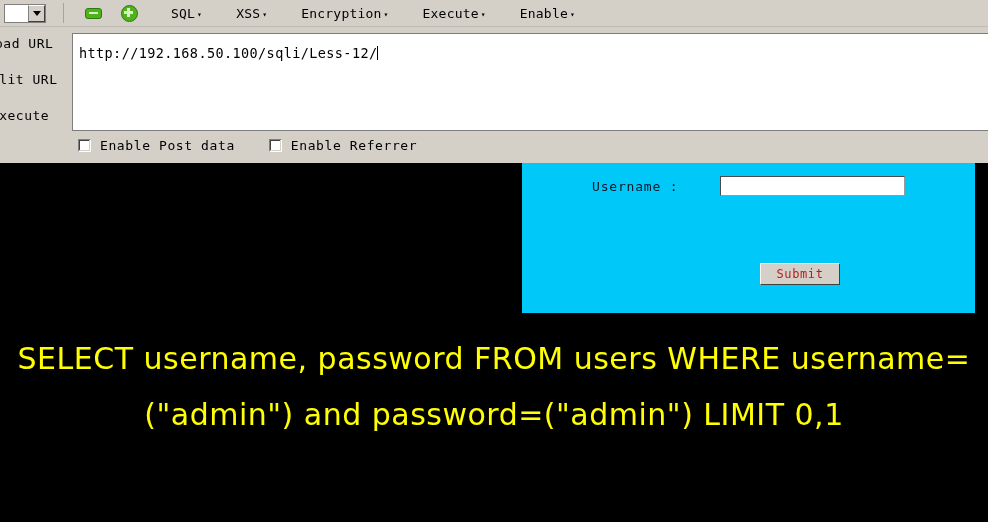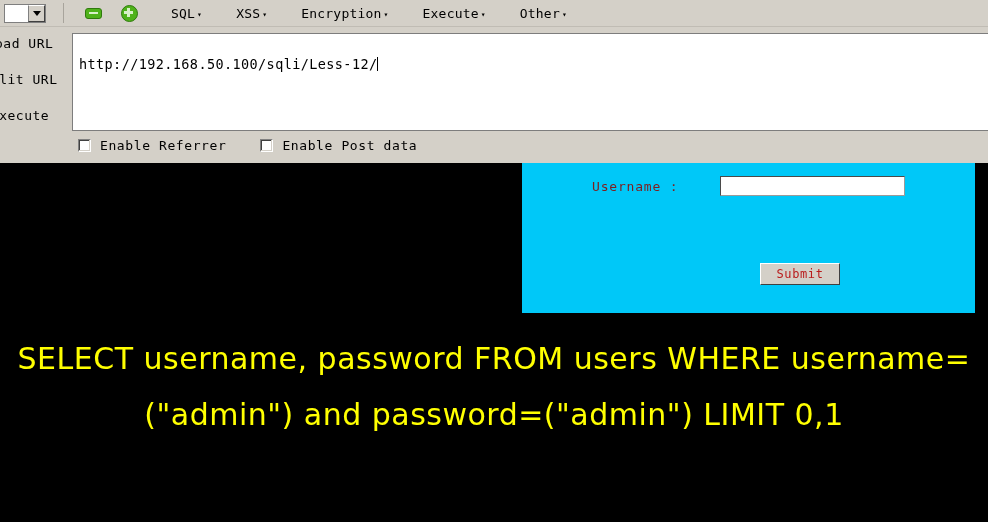--- a/index.html
+++ b/index.html
@@ -169,21 +169,21 @@
   
   .url-area {
     position: absolute;
     left: 72px; top: 33px;
     width: 916px;
     height: 98px;
     background: #ffffff;
     border: 1px solid #7d7d7d;
     border-right: none;
     box-sizing: border-box;
-    padding: 20px 6px;
+    padding: 9px 6px;
   }
   .url-text {
     font-family: "DejaVu Sans Mono", "Liberation Mono", monospace;
     font-size: 13.5px;
     color: #000000;
     letter-spacing: 0.4px;
     white-space: pre;
   }
   .caret-bar {
     display: inline-block;
@@ -238,21 +238,21 @@
   .form-line {
     position: absolute;
     display: flex;
     align-items: center;
   }
   .form-line.l1 { left: 70px; top: 13px; }
   .form-line.l2 { left: 70px; top: 47px; }
   .field-label {
     width: 120px;
     font-size: 13px;
-    color: #7f1d1d;
+    color: #0f172a;
     letter-spacing: 0.8px;
     text-align: left;
     white-space: nowrap;
   }
   .field-input {
     width: 185px;
     height: 20px;
     background: #ffffff;
     border: 1px solid #9a9a9a;
     border-top-color: #4a4a4a;
@@ -317,41 +317,41 @@
         <span class="ico-minus"></span>
       </div>
       <div class="icon-btn">
         <span class="ico-plus"></span>
       </div>
 
       <div class="menu-item"><span>SQL</span><span class="caret">▾</span></div>
       <div class="menu-item"><span>XSS</span><span class="caret">▾</span></div>
       <div class="menu-item"><span>Encryption</span><span class="caret">▾</span></div>
       <div class="menu-item"><span>Execute</span><span class="caret">▾</span></div>
-      <div class="menu-item"><span>Other</span><span class="caret">▾</span></div>
+      <div class="menu-item"><span>Enable</span><span class="caret">▾</span></div>
     </div>
 
     <div class="side-buttons">
       <div class="side-btn b1">Load URL</div>
       <div class="side-btn b2">Split URL</div>
       <div class="side-btn b3">Execute</div>
     </div>
 
     <div class="url-area">
       <span class="url-text">http://192.168.50.100/sqli/Less-12/</span><span class="caret-bar"></span>
     </div>
 
     <div class="cb-row">
       <div class="cb-group">
         <span class="cb-box"></span>
-        <span class="cb-label">Enable Referrer</span>
+        <span class="cb-label">Enable Post data</span>
       </div>
       <div class="cb-group">
         <span class="cb-box"></span>
-        <span class="cb-label">Enable Post data</span>
+        <span class="cb-label">Enable Referrer</span>
       </div>
     </div>
 
   </div>
 
   <div class="page">
 
     <div class="login-panel">
 
       <div class="form-line l1">

